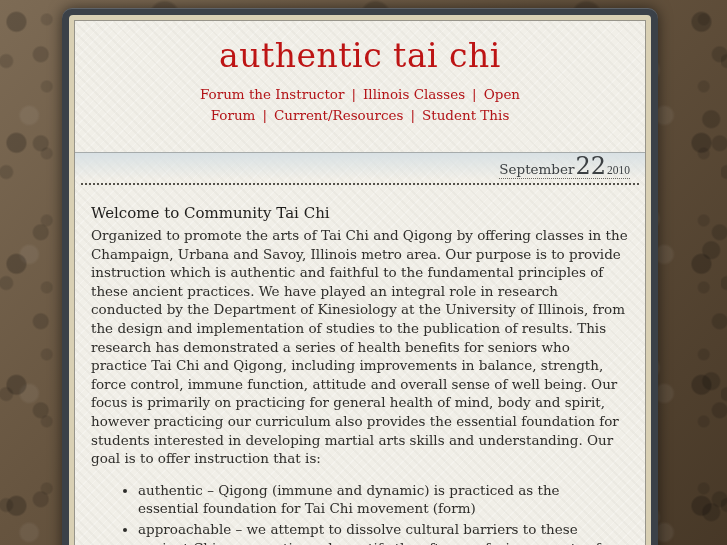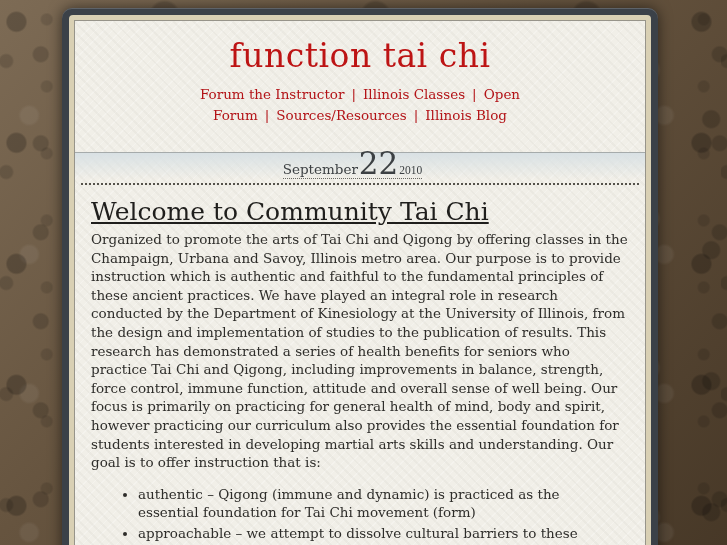--- a/index.html
+++ b/index.html
@@ -72,43 +72,42 @@
     font-size:13.5px; line-height:21px;
     color:var(--link-red);
   }
   .main-nav a{color:var(--link-red); text-decoration:none; cursor:pointer;}
   .nav-sep{margin:0 7px; color:var(--link-red);}
   .date-band{
     margin-top:26px;
     height:27px;
     border-top:1px solid var(--rule-gray);
     background:linear-gradient(to bottom, var(--band-blue) 0%, rgba(217,225,228,.45) 55%, rgba(241,239,232,0) 100%);
-    display:flex; justify-content:center; align-items:flex-end;
+    display:flex; justify-content:flex-end; align-items:flex-end;
     padding-right:15px;
   }
   .date{
     display:inline-flex; align-items:baseline;
     border-bottom:1px dotted #6a6a64;
     padding-bottom:1px;
     color:var(--date-ink);
   }
   .date-month{font-size:13.5px;}
-  .date-day{font-size:31px; line-height:20px; margin:0 1px;}
+  .date-day{font-size:24px; line-height:20px; margin:0 1px;}
   .date-year{font-size:11.5px;font-family:Liberation Serif, serif;}
   .dotted-divider{
     margin:4px 6px 0 6px;
     border-bottom:2px dotted var(--dot-color);
     height:0;
   }
   .post{padding:0 16px;}
   .post-title{
-    margin-top:12px;
-    font-size:25px; font-weight:normal;
+    margin-top:19px;
+    font-size:15px; font-weight:normal;
     color:#1f1e1c;
-    text-decoration:underline;
   }
   .post-intro{
     margin-top:4px;
     font-size:13.5px; line-height:18.6px;
     color:var(--ink);
   }
   .post-bullets{
     margin-top:13px;
     padding-left:47px; padding-right:28px;
     font-size:13.5px; line-height:18.6px;
@@ -116,24 +115,24 @@
   }
   .post-bullets li{margin-bottom:2px;}
 </style>
 </head>
 <body>
 
 <div class="frame">
   <div class="frame-cream">
     <div class="paper">
 
-      <h1 class="site-title">function tai chi</h1>
+      <h1 class="site-title">authentic tai chi</h1>
 
       <nav class="main-nav">
-        <a>Forum the Instructor</a><span class="nav-sep">|</span><a>Illinois Classes</a><span class="nav-sep">|</span><a>Open Forum</a><span class="nav-sep">|</span><a>Sources/Resources</a><span class="nav-sep">|</span><a>Illinois Blog</a>
+        <a>Forum the Instructor</a><span class="nav-sep">|</span><a>Illinois Classes</a><span class="nav-sep">|</span><a>Open Forum</a><span class="nav-sep">|</span><a>Current/Resources</a><span class="nav-sep">|</span><a>Student This</a>
       </nav>
 
       <div class="date-band">
         <span class="date">
           <span class="date-month">September</span>
             <span class="date-day">22</span>
             <span class="date-year">2010</span>
         </span>
       </div>
 

